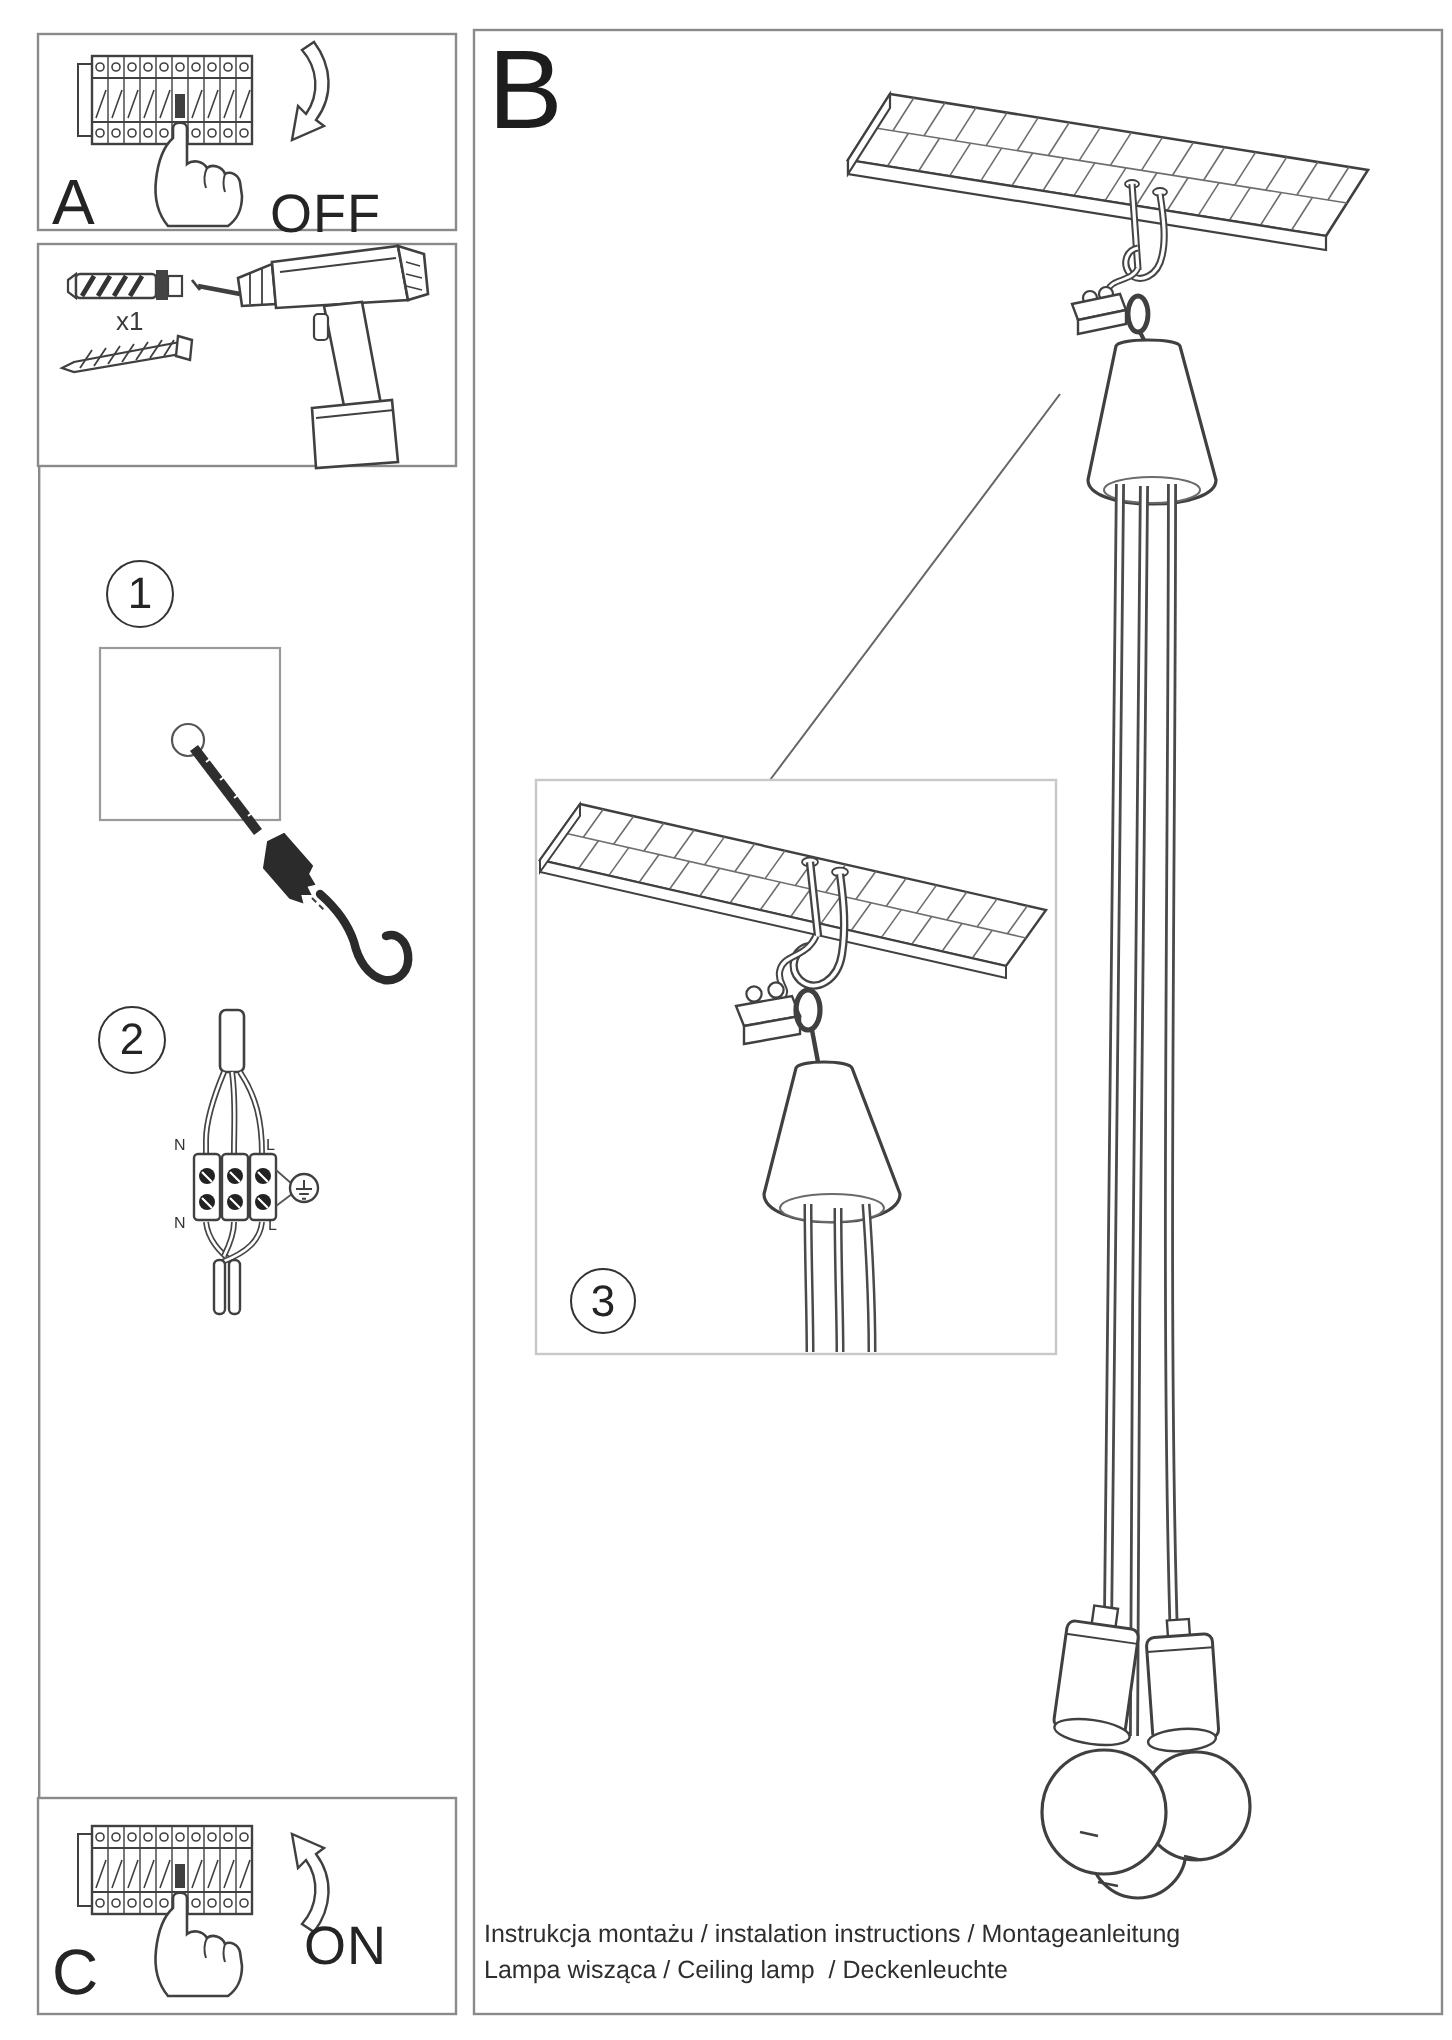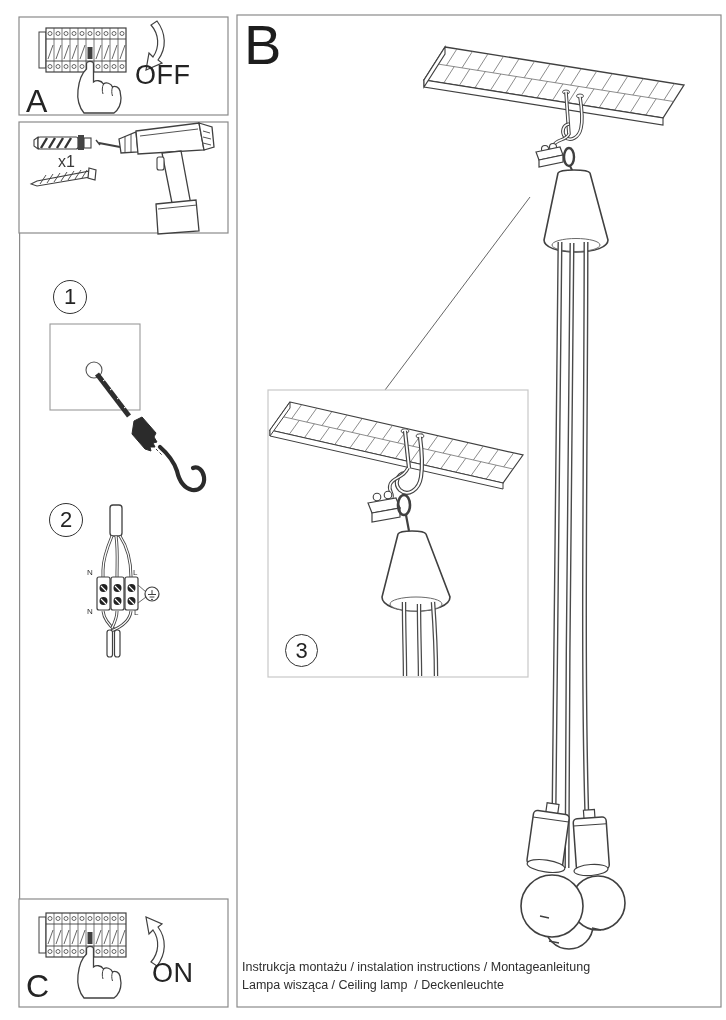--- a/index.html
+++ b/index.html
@@ -7,21 +7,21 @@
         font-family:"Liberation Sans", sans-serif;color:#222;}
   svg.art{position:absolute;left:0;top:0;}
   .txt{position:absolute;color:#242424;}
   .letter{font-size:32px;}
   .letter-b{font-size:56px;color:#1d1d1d;}
   .power{font-size:27px;letter-spacing:.5px;}
   .circle-num{box-sizing:border-box;border:1.7px solid #333;border-radius:50%;
               display:flex;align-items:center;justify-content:center;
               width:34px;height:34px;font-size:22px;background:#fff;}
   .circle-num.small{width:33px;height:33px;}
-  .qty{font-size:16px;color:#3a3a3a;}
+  .qty{font-size:13px;color:#3a3a3a;}
   .tinylbl{font-size:8px;color:#333;}
   .footer-line{font-size:12.5px;color:#2e2e2e;white-space:pre;}
 </style>
 </head>
 <body>
 
 <div class="page">
 
 <svg class="art" width="726" height="1020" viewBox="0 0 726 1020">
   <defs>
@@ -259,21 +259,21 @@
       <path d="M404,602 C404,630 405,655 405,676" fill="none" stroke="#fff" stroke-width="2"></path>
       <path d="M419,604 C419,635 420,657 420,676" fill="none" stroke="#4a4a4a" stroke-width="4.5"></path>
       <path d="M419,604 C419,635 420,657 420,676" fill="none" stroke="#fff" stroke-width="2"></path>
       <path d="M433,602 C435,630 436,657 436,676" fill="none" stroke="#4a4a4a" stroke-width="4.5"></path>
       <path d="M433,602 C435,630 436,657 436,676" fill="none" stroke="#fff" stroke-width="2"></path>
     </g>
   </g>
 </svg>
 
 <div class="txt letter" style="left:26px;top:83px;">A</div>
-<div class="txt power" style="left:135px;top:60px;">OFF</div>
+<div class="txt power" style="left:135px;top:92px;">OFF</div>
 <div class="txt qty" style="left:58px;top:153px;">x1</div>
 
 <div class="txt circle-num" style="left:53px;top:280px;">1</div>
 <div class="txt circle-num" style="left:49px;top:503px;">2</div>
 
 <div class="txt tinylbl" style="left:87px;top:568px;">N</div>
 <div class="txt tinylbl" style="left:133px;top:568px;">L</div>
 <div class="txt tinylbl" style="left:87px;top:607px;">N</div>
 <div class="txt tinylbl" style="left:134px;top:608px;">L</div>
 

